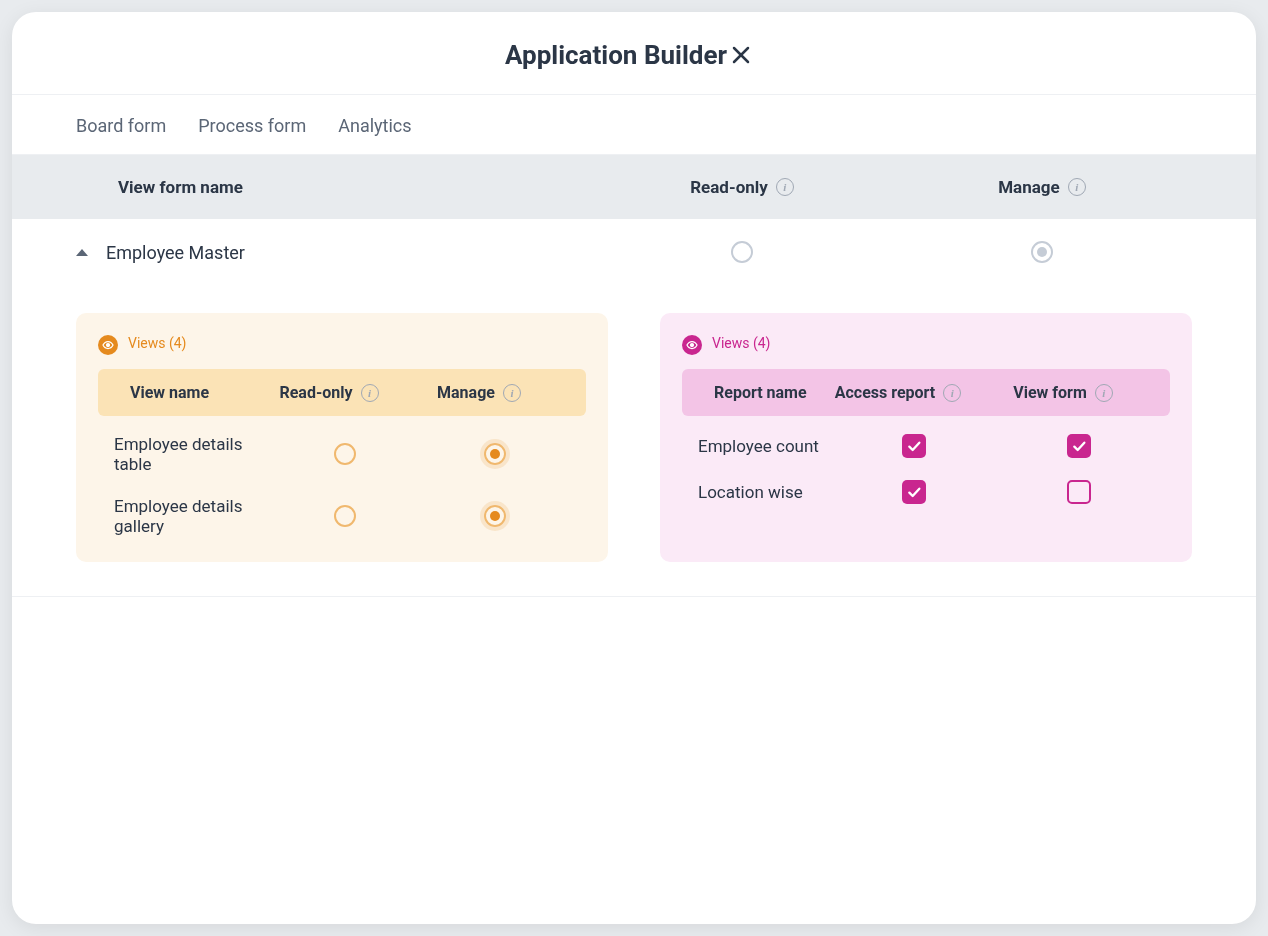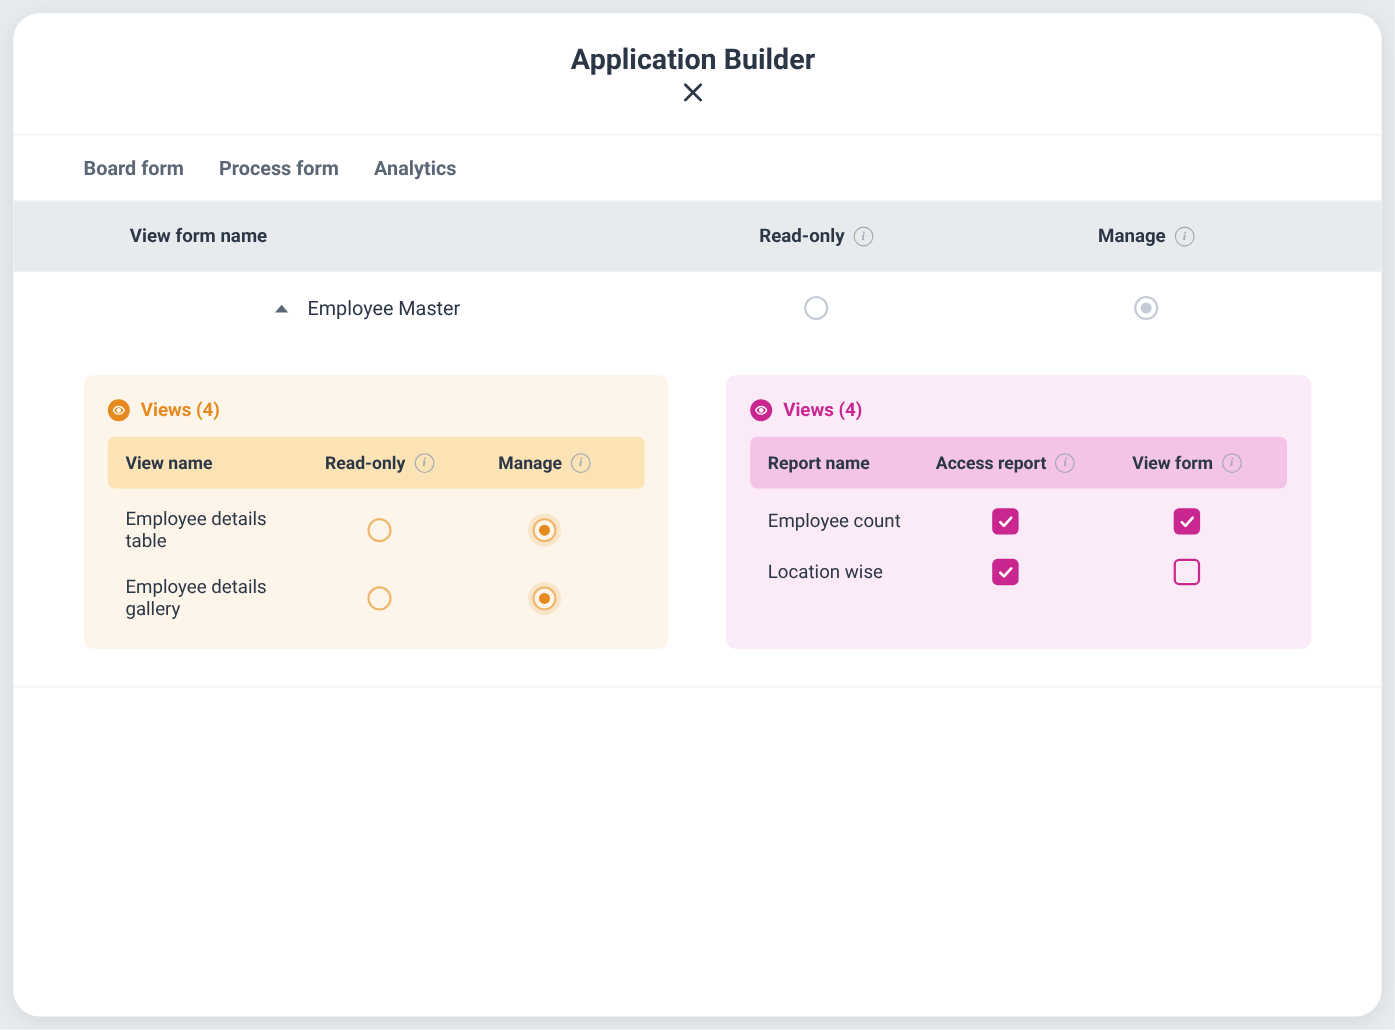--- a/index.html
+++ b/index.html
@@ -19,21 +19,20 @@
       overflow: hidden;
       display: flex;
       flex-direction: column;
     }
     .modal-header {
       display: flex;
       justify-content: center;
       align-items: center;
       padding: 28px 44px 24px 36px;
       border-bottom: 1px solid #eef0f3;
-      flex-direction: column;
     }
     .modal-title {
       font-size: 26px;
       font-weight: 700;
       color: #2b3646;
     }
     .close-btn {
       cursor: pointer;
       width: 28px;
       height: 28px;
@@ -44,21 +43,21 @@
     }
     .tabs {
       display: flex;
       gap: 32px;
       padding: 0 64px;
       border-bottom: 1px solid #eef0f3;
     }
     .tab {
       padding: 20px 0 16px 0;
       font-size: 18px;
-      font-weight: 700;
+      font-weight: 400;
       color: #5b6676;
       cursor: pointer;
       border-bottom: 3px solid transparent;
       margin-bottom: -1px;
     }
     .tab.active {
       color: #1d6fdc;
       font-weight: 700;
       border-bottom-color: #1d6fdc;
     }
@@ -93,21 +92,20 @@
       padding: 22px 64px;
       font-size: 18px;
       color: #2b3646;
       align-items: center;
       border-bottom: 1px solid #f2f3f5;
     }
     .row-name {
       display: flex;
       align-items: center;
       gap: 18px;
-      justify-content: center;
     }
     .caret {
       width: 0; height: 0;
       border-left: 6px solid transparent;
       border-right: 6px solid transparent;
       border-bottom: 7px solid #5b6676;
       cursor: pointer;
     }
     .radio-cell { display: flex; justify-content: center; }
     .radio {
@@ -137,43 +135,42 @@
       border-bottom: 1px solid #eef0f3;
     }
     .panel {
       border-radius: 10px;
       padding: 22px;
     }
     .panel.orange { background: #fdf5e9; }
     .panel.pink { background: #fbeaf7; }
     .panel-title {
       display: flex;
-      align-items: center;
       gap: 10px;
-      font-size: 17px;
-      font-weight: 700;
+      font-size: 14px;
+      font-weight: 400;
       margin-bottom: 14px;
     }
     .panel.orange .panel-title { color: #e58a1e; }
     .panel.pink .panel-title { color: #c9268f; }
     .eye-icon {
       width: 20px;
       height: 20px;
       border-radius: 50%;
       display: flex;
       align-items: center;
       justify-content: center;
     }
     .panel.orange .eye-icon { background: #e58a1e; }
     .panel.pink .eye-icon { background: #c9268f; }
     .eye-icon svg { width: 12px; height: 12px; }
     .sub-header {
       display: grid;
       align-items: center;
-      padding: 14px 16px;
+      padding: 14px 32px;
       border-radius: 6px;
       font-size: 16px;
       font-weight: 700;
       color: #2b3646;
     }
     .panel.orange .sub-header { background: #fbe3b6; grid-template-columns: 1fr 150px 150px; }
     .panel.pink .sub-header { background: #f3c4e6; grid-template-columns: 1fr 180px 150px; }
     .sub-header .col-c { display: flex; justify-content: center; align-items: center; gap: 8px; }
     .sub-row {
       display: grid;

